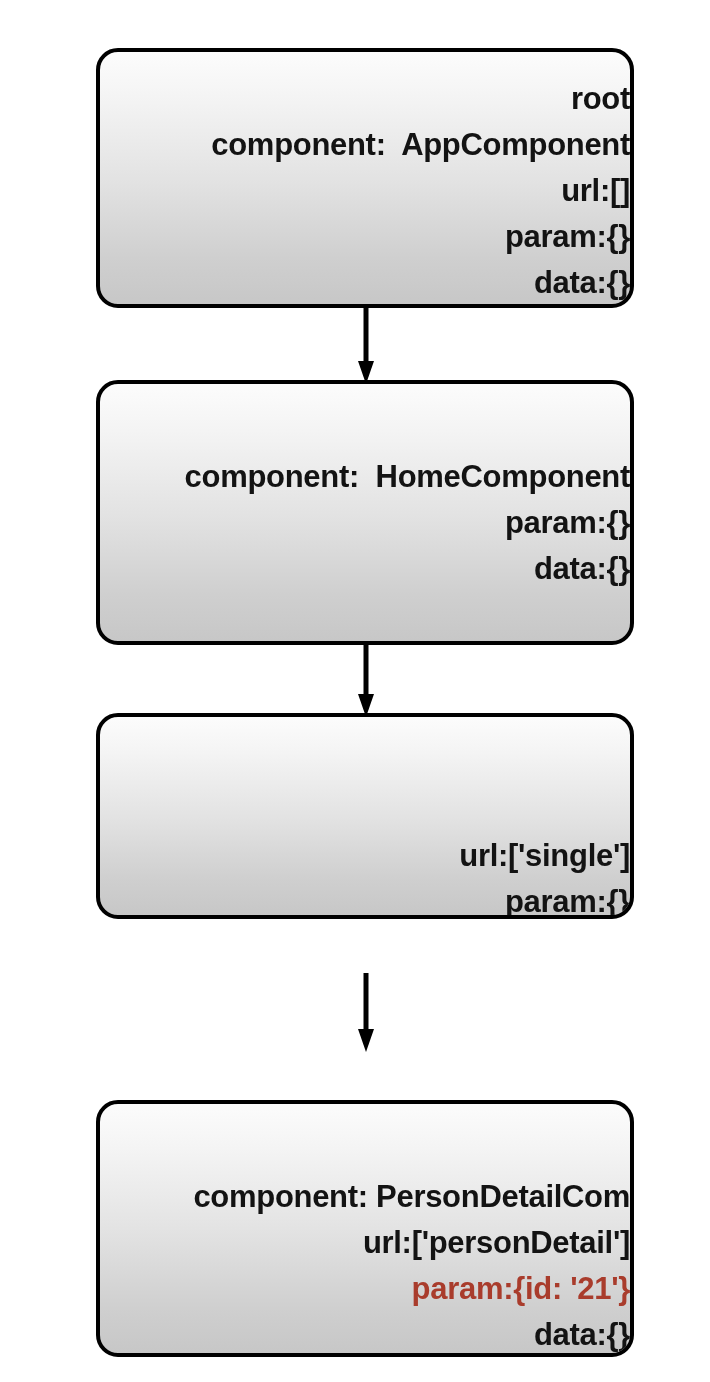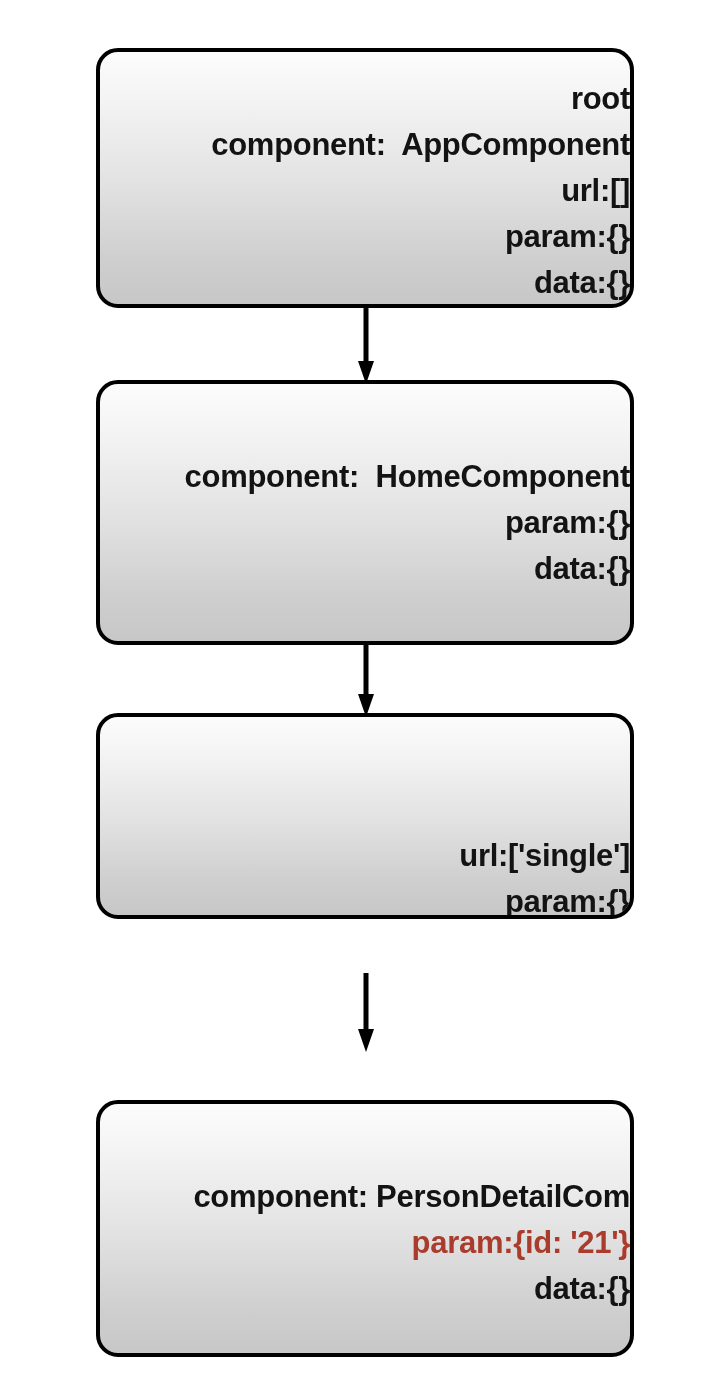--- a/index.html
+++ b/index.html
@@ -138,18 +138,19 @@
     <svg width="16" height="79" viewBox="0 0 16 79" xmlns="http://www.w3.org/2000/svg" aria-hidden="true">
       <line x1="8" y1="0" x2="8" y2="65" stroke="#000000" stroke-width="5"></line>
       <polygon points="8,79 0,56 16,56" fill="#000000"></polygon>
     </svg>
   </div>
 
   <div class="node" id="node-detail">
     <div class="node-lines">
       <div class="line blank">&nbsp;</div>
       <div class="line">component: PersonDetailCom</div>
+      <div class="line">url:['personDetail']</div>
       <div class="line accent">param:{id: '21'}</div>
       <div class="line">data:{}</div>
     </div>
   </div>
 
 </div>
 
 </body></html>

